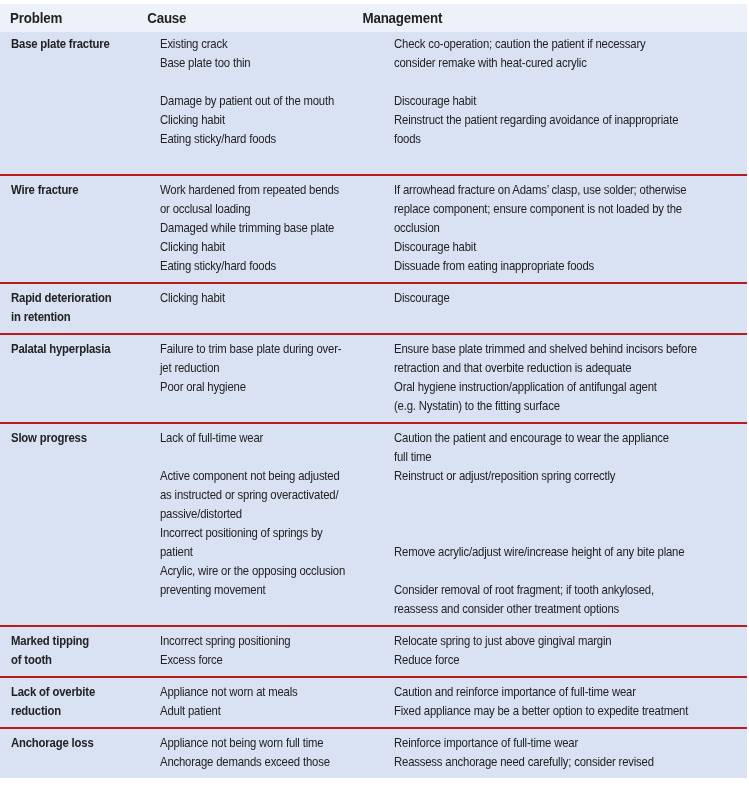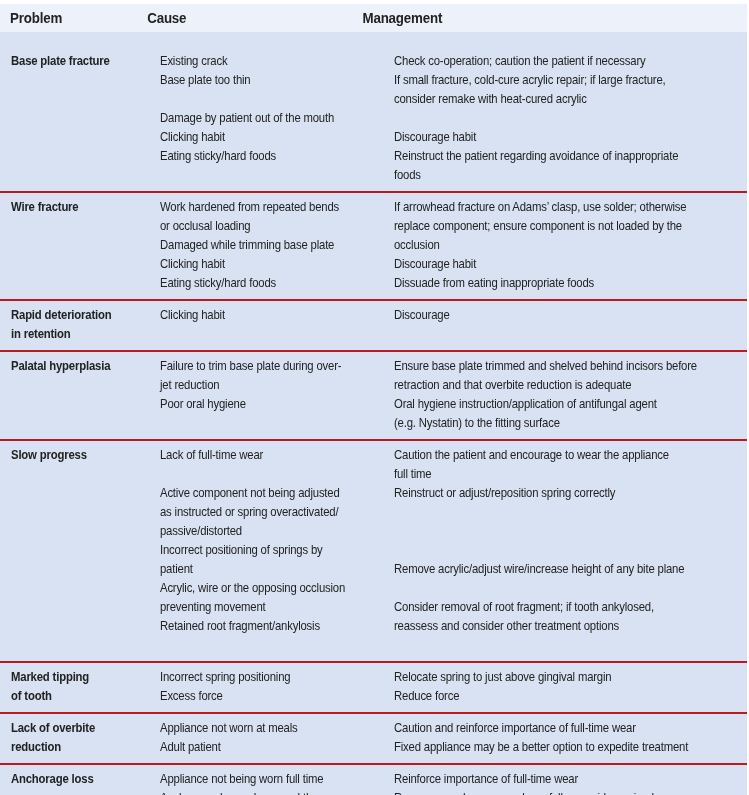--- a/index.html
+++ b/index.html
@@ -14,21 +14,21 @@
     display: flex; background: #edf1f9; height: 28px; align-items: center;
     font-weight: bold; font-size: 14.5px; color: #222;
     transform: scaleX(0.92); transform-origin: left;
     width: calc(747px / 0.92);
   }
   .row {
     display: flex; background: #d9e2f2;
     border-top: 2px solid #b91c1c;
     padding: 5px 0 6px 0;
   }
-  .row.first { border-top: none; padding-top: 20px; }
+  .row.first { border-top: none; padding-top: 3px; }
   .col-p { width: 149px; padding-left: 11px; }
   .col-c { width: 234px; }
   .col-m { flex: 1; padding-right: 6px; }
   .hdr .col-p { padding-left: 11px; }
   .problem { font-weight: bold; line-height: 19px; }
   .line { line-height: 19px; white-space: nowrap; }
   .gap { height: 19px; }
   .cond { display: inline-block; transform: scaleX(0.9); transform-origin: left; white-space: nowrap; }
 </style>
 </head>
@@ -49,21 +49,20 @@
           <div class="line"><span class="cond">Existing crack</span></div>
           <div class="line"><span class="cond">Base plate too thin</span></div>
           <div class="line gap"><span class="cond"></span></div>
           <div class="line"><span class="cond">Damage by patient out of the mouth</span></div>
           <div class="line"><span class="cond">Clicking habit</span></div>
           <div class="line"><span class="cond">Eating sticky/hard foods</span></div>
           <div class="line gap"><span class="cond"></span></div>
         </div>
         <div class="col-m">
           <div class="line"><span class="cond">Check co-operation; caution the patient if necessary</span></div>
-          <div class="line"><span class="cond">If small fracture, cold-cure acrylic repair; if large fracture,</span></div>
           <div class="line"><span class="cond">consider remake with heat-cured acrylic</span></div>
           <div class="line gap"><span class="cond"></span></div>
           <div class="line"><span class="cond">Discourage habit</span></div>
           <div class="line"><span class="cond">Reinstruct the patient regarding avoidance of inappropriate</span></div>
           <div class="line"><span class="cond">foods</span></div>
         </div>
       </div>
       <div class="row">
         <div class="col-p">
           <div class="problem line"><span class="cond">Wire fracture</span></div>
@@ -118,21 +117,20 @@
         <div class="col-c">
           <div class="line"><span class="cond">Lack of full-time wear</span></div>
           <div class="line gap"><span class="cond"></span></div>
           <div class="line"><span class="cond">Active component not being adjusted</span></div>
           <div class="line"><span class="cond">as instructed or spring overactivated/</span></div>
           <div class="line"><span class="cond">passive/distorted</span></div>
           <div class="line"><span class="cond">Incorrect positioning of springs by</span></div>
           <div class="line"><span class="cond">patient</span></div>
           <div class="line"><span class="cond">Acrylic, wire or the opposing occlusion</span></div>
           <div class="line"><span class="cond">preventing movement</span></div>
-          <div class="line"><span class="cond">Retained root fragment/ankylosis</span></div>
           <div class="line gap"><span class="cond"></span></div>
         </div>
         <div class="col-m">
           <div class="line"><span class="cond">Caution the patient and encourage to wear the appliance</span></div>
           <div class="line"><span class="cond">full time</span></div>
           <div class="line"><span class="cond">Reinstruct or adjust/reposition spring correctly</span></div>
           <div class="line gap"><span class="cond"></span></div>
           <div class="line gap"><span class="cond"></span></div>
           <div class="line gap"><span class="cond"></span></div>
           <div class="line"><span class="cond">Remove acrylic/adjust wire/increase height of any bite plane</span></div>

